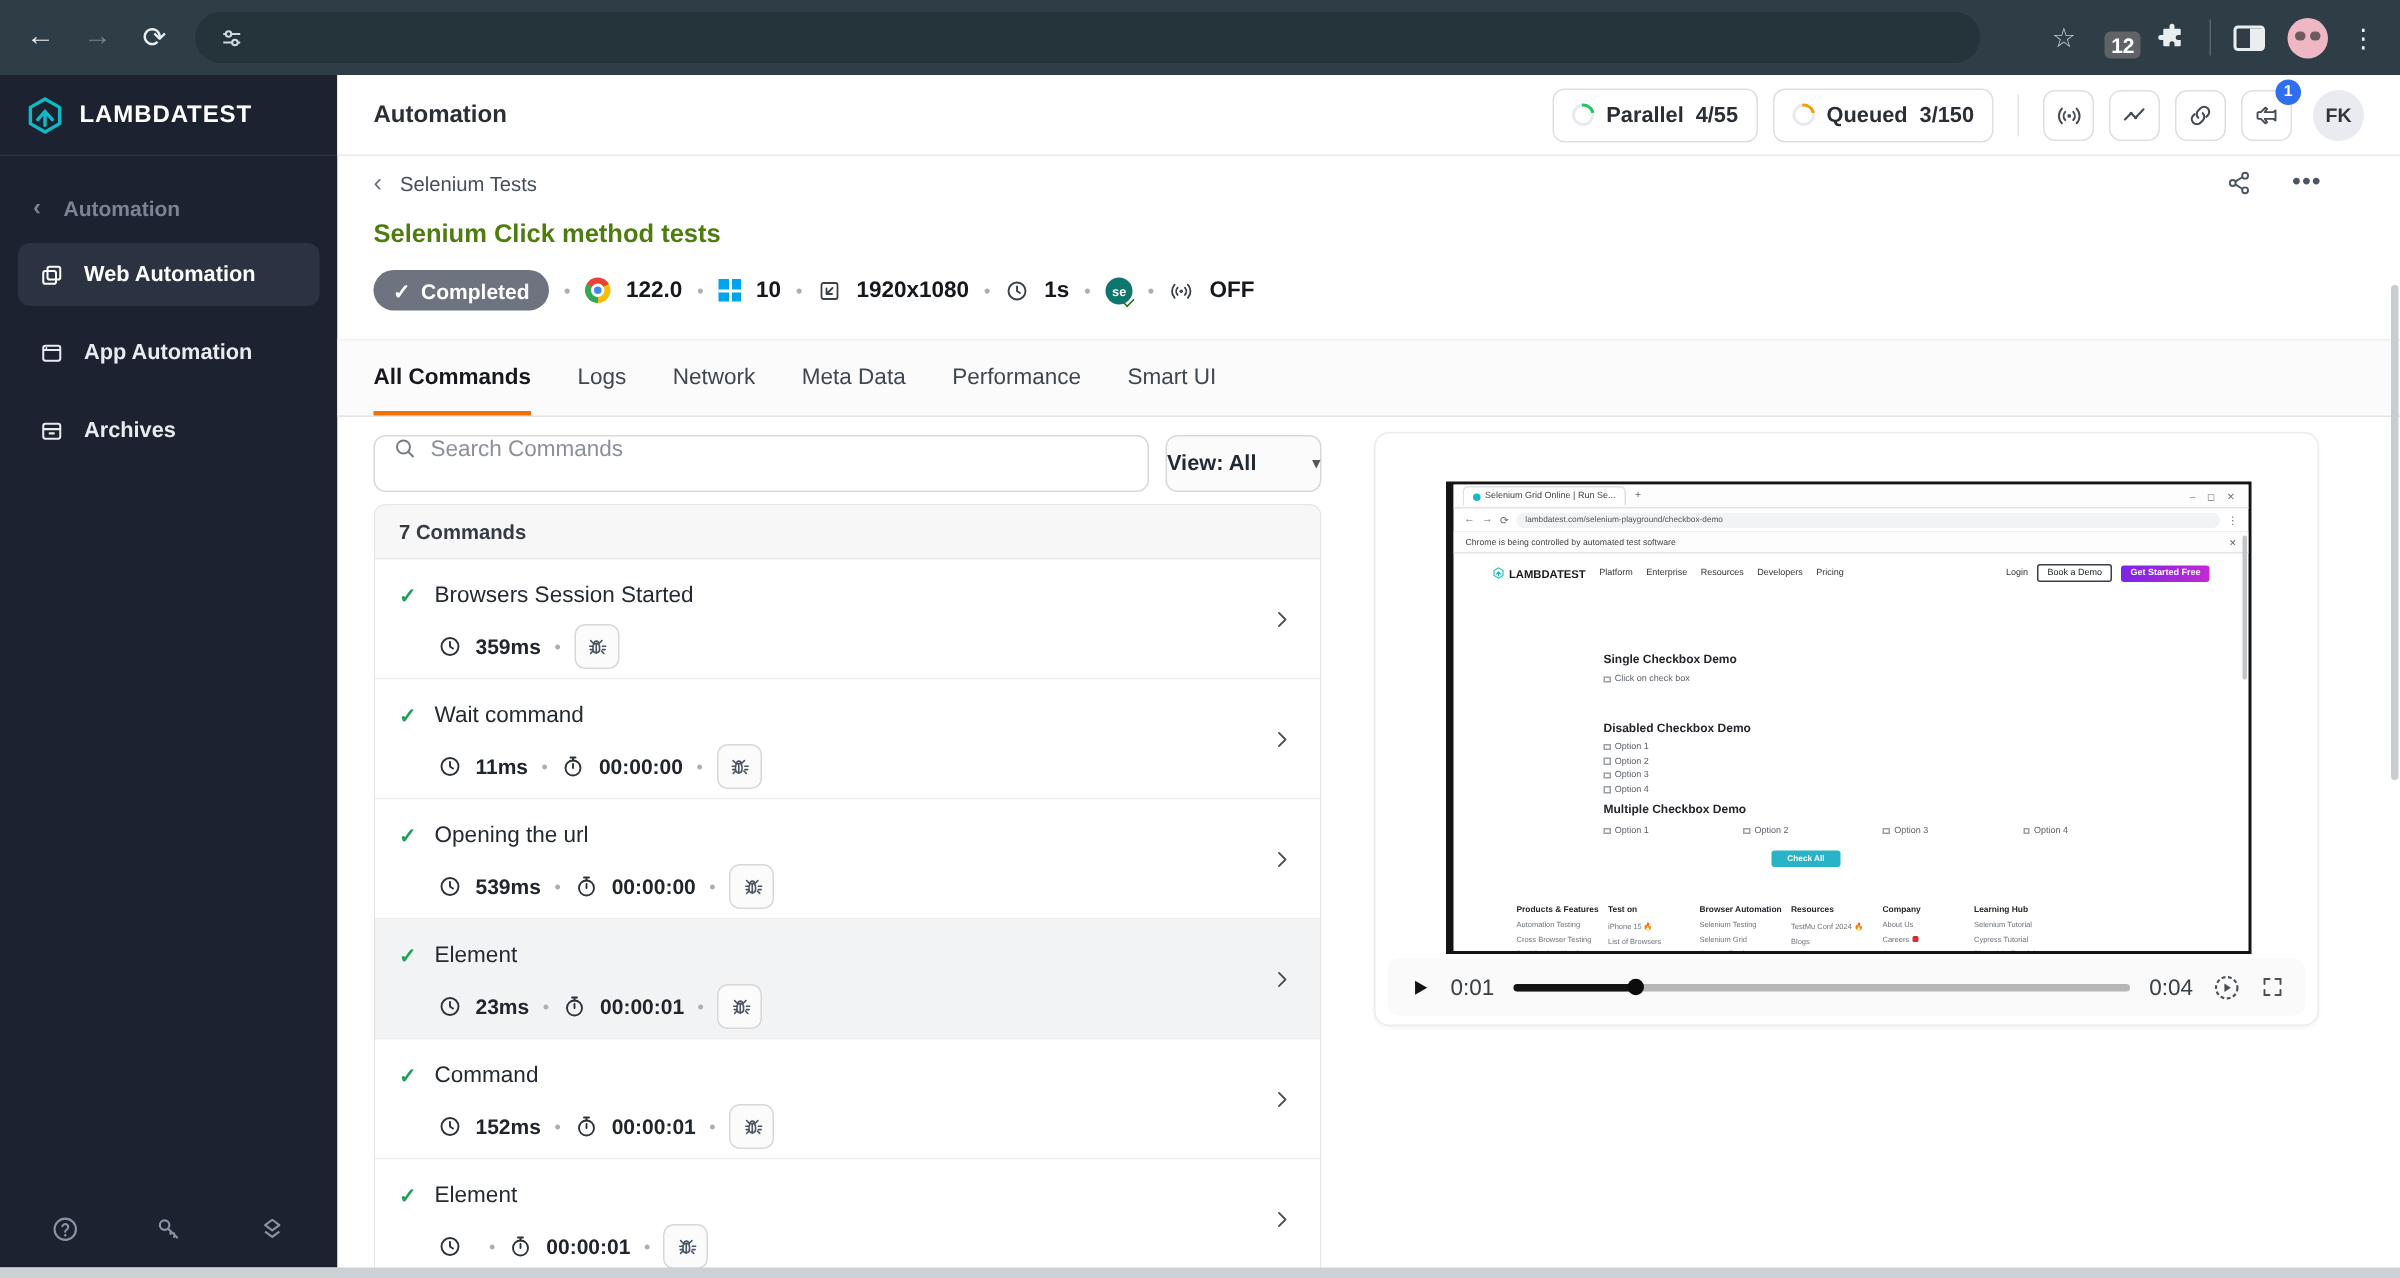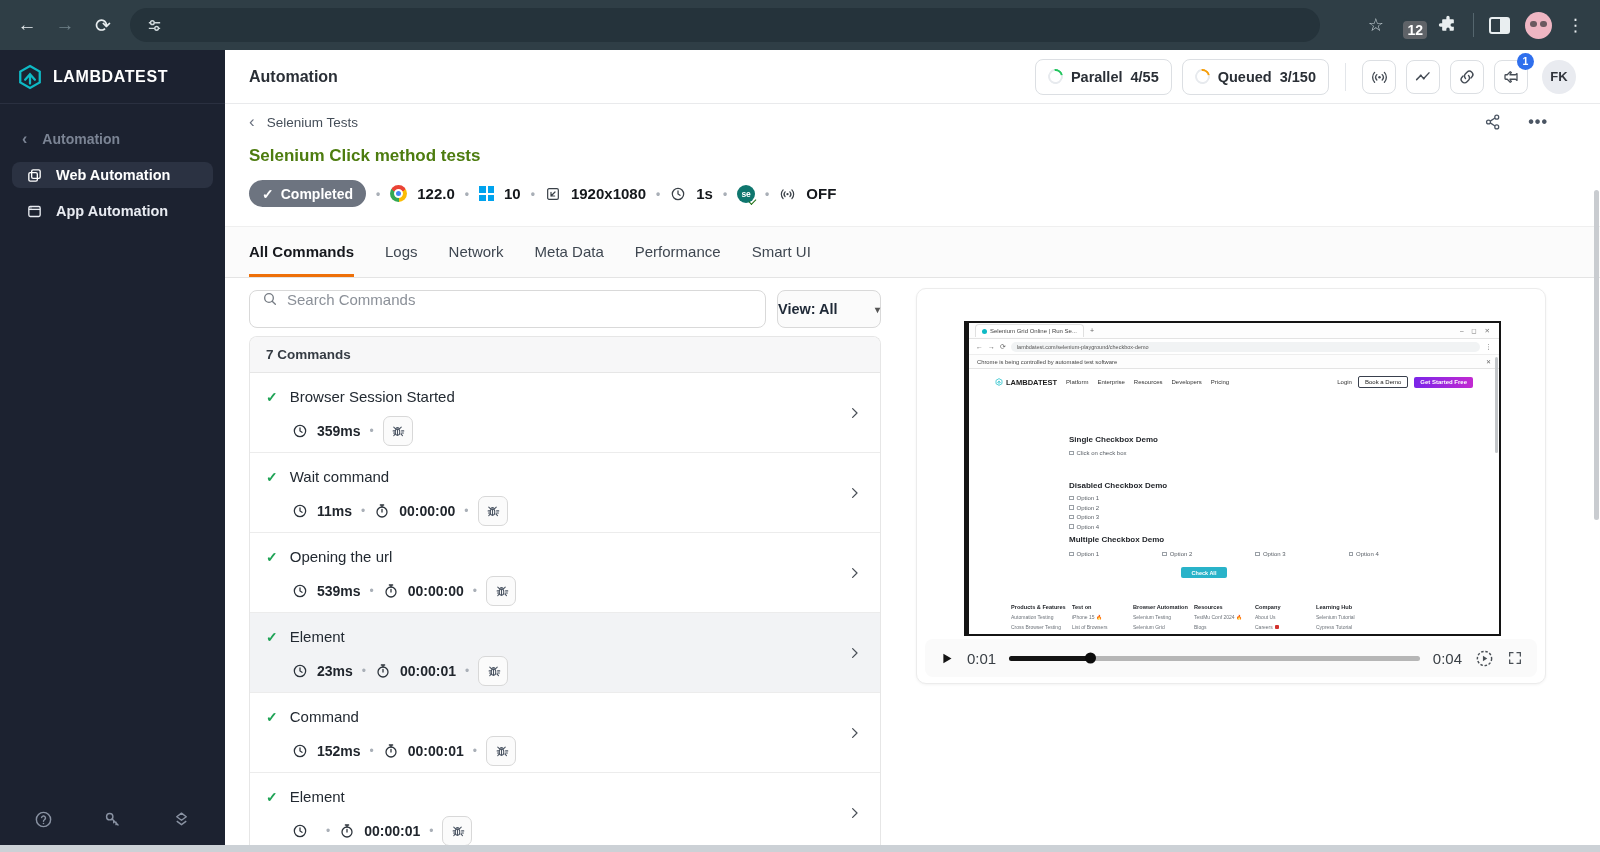--- a/index.html
+++ b/index.html
@@ -25,21 +25,21 @@
   .avatar-chrome { width:27px; height:27px; border-radius:50%; background:#efb6c3; position:relative; }
   .avatar-chrome::after { content:""; position:absolute; left:5px; top:9px; width:7px; height:6px; border-radius:3px; background:#6c5a60; box-shadow:10px 0 0 #6c5a60; }
   .kebab { color:#e9eef0; font-size:17px; letter-spacing:0; }
 
   
   .sidebar { position:absolute; left:0; top:50px; width:225px; height:795px; background:#1c2230; }
   .logo-row { height:54px; border-bottom:1px solid #2a3040; display:flex; align-items:center; padding:0 17px; gap:10px; }
   .brand { color:#fff; font-size:16px; font-weight:800; letter-spacing:.6px; }
   .section-head { display:flex; align-items:center; gap:15px; padding:26px 22px 4px; color:#7b8494; font-size:14px; font-weight:700; }
   .section-head .chev { font-size:16px; }
-  .nav-item { height:26px; margin:10px 12px 0; border-radius:8px; display:flex; align-items:center; gap:13px; padding:0 14px; color:#e8ebf1; font-size:14.5px; font-weight:600; cursor:pointer; }
+  .nav-item { height:42px; margin:10px 12px 0; border-radius:8px; display:flex; align-items:center; gap:13px; padding:0 14px; color:#e8ebf1; font-size:14.5px; font-weight:600; cursor:pointer; }
   .nav-item.active { background:#2b3242; color:#fff; }
   .nav-item svg { flex:0 0 auto; }
   .sidebar-bottom { position:absolute; left:0; right:0; bottom:16px; display:flex; justify-content:space-between; padding:0 34px; color:#8a93a3; }
 
   
   .main { position:absolute; left:225px; top:50px; right:0; height:795px; background:#fff; }
   .page-header { position:absolute; left:0; top:0; right:0; height:54px; background:#fff; border-bottom:1px solid #e9eaec; display:flex; align-items:center; padding:0 24px; }
   .page-title { font-size:16px; font-weight:600; color:#2a2f36; }
   .ph-right { margin-left:auto; display:flex; align-items:center; gap:10px; }
   .quota-pill { height:36px; border:1px solid #dcdfe3; border-radius:8px; background:#fff; display:flex; align-items:center; gap:8px; padding:0 12px; font-size:14.5px; color:#2a2f36; font-weight:600; }
@@ -293,20 +293,26 @@
           <use href="#i-webauto"></use>
         </svg>
       <span>Web Automation</span>
     </div>
     <div class="nav-item">
       <svg width="17" height="17" viewBox="0 0 24 24">
           <use href="#i-appauto"></use>
         </svg>
       <span>App Automation</span>
     </div>
+    <div class="nav-item">
+      <svg width="17" height="17" viewBox="0 0 24 24">
+          <use href="#i-archive"></use>
+        </svg>
+      <span>Archives</span>
+    </div>
     <div class="sidebar-bottom">
       <svg width="19" height="19" viewBox="0 0 24 24">
           <use href="#i-help"></use>
         </svg>
       <svg width="19" height="19" viewBox="0 0 24 24">
           <use href="#i-key"></use>
         </svg>
       <svg width="19" height="19" viewBox="0 0 24 24">
           <use href="#i-layers"></use>
         </svg>
@@ -418,21 +424,21 @@
         <span class="caret">▾</span>
       </div>
     </div>
 
     <div class="cmd-card">
       <div class="cmd-head">7 Commands</div>
 
       <div class="cmd-row">
         <div class="cmd-title-line">
           <span class="ckmark">✓</span>
-          <span class="cmd-name">Browser Session Started</span>
+          <span class="cmd-name">Browsers Session Started</span>
         </div>
         <div class="cmd-meta">
           <svg width="16" height="16" viewBox="0 0 24 24" style="color:#2c333b">
               <use href="#i-clock"></use>
             </svg>
           <span class="mval">359ms</span>
           <span class="sepdot">•</span>
           <span class="bug-chip">
               <svg width="15" height="15" viewBox="0 0 24 24" style="color:#4b5563">
                 <use href="#i-bug"></use>

